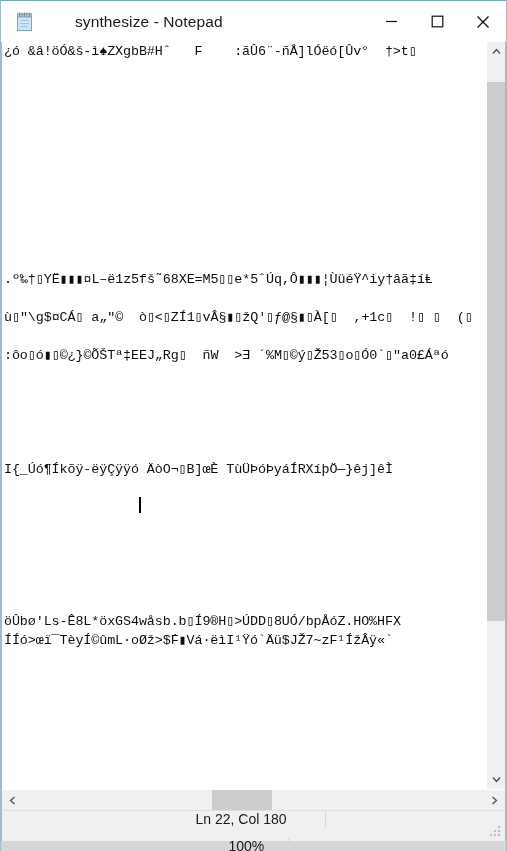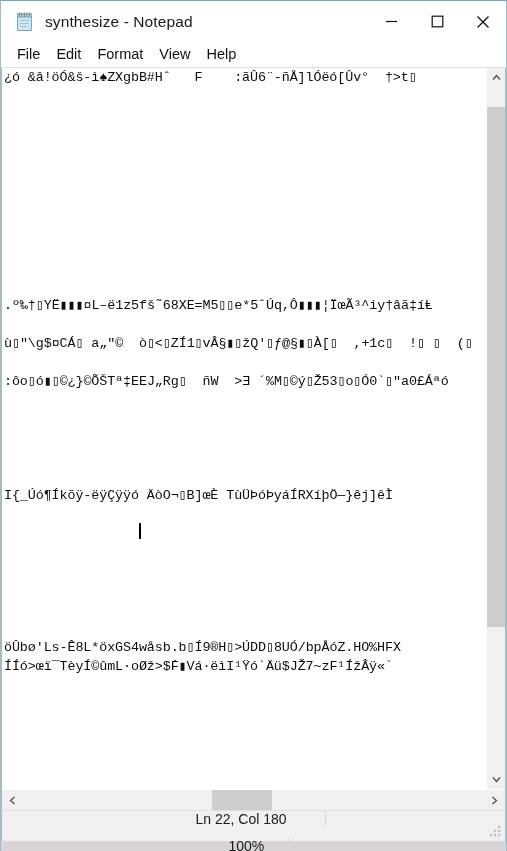--- a/index.html
+++ b/index.html
@@ -25,20 +25,21 @@
   }
 
   
   #titlebar {
     height: 41px;
     min-height: 41px;
     background: #ffffff;
     display: flex;
     align-items: center;
     position: relative;
+    gap: 30px;
   }
 
   #app-icon {
     width: 22px;
     height: 22px;
     margin-left: 13px;
     margin-right: 9px;
     flex: 0 0 auto;
     position: relative;
   }
@@ -291,46 +292,39 @@
       </div>
       <div class="wc-btn">
         <svg width="14" height="14" viewBox="0 0 14 14">
           <line x1="1.5" y1="1.5" x2="12.5" y2="12.5" stroke="#0f0f0f" stroke-width="1.2"></line>
           <line x1="12.5" y1="1.5" x2="1.5" y2="12.5" stroke="#0f0f0f" stroke-width="1.2"></line>
         </svg>
       </div>
     </div>
   </div>
 
-  <div id="menubar">
-    <div class="menu-item">File</div>
-    <div class="menu-item">Edit</div>
-    <div class="menu-item">Format</div>
-    <div class="menu-item">View</div>
-    <div class="menu-item">Help</div>
-  </div>
 
   <div id="editor-area">
     <div id="editor-row">
 
       <div id="text-pane">
         <div id="lines-host">
             <div class="code-line">¿ó &amp;â!öÓ&amp;š-ì♠ZXgbB#Hˆ   F    :ãÛ6¨-ñÅ]lÓëó[Ûv°  †&gt;t▯</div>
             <div class="code-line blank">&nbsp;</div>
             <div class="code-line blank">&nbsp;</div>
             <div class="code-line blank">&nbsp;</div>
             <div class="code-line blank">&nbsp;</div>
             <div class="code-line blank">&nbsp;</div>
             <div class="code-line blank">&nbsp;</div>
             <div class="code-line blank">&nbsp;</div>
             <div class="code-line blank">&nbsp;</div>
             <div class="code-line blank">&nbsp;</div>
             <div class="code-line blank">&nbsp;</div>
             <div class="code-line blank">&nbsp;</div>
-            <div class="code-line">.º‰†▯YË▮▮▮¤L–ë1z5fš˜68XE=M5▯▯e*5ˆÚq,Ô▮▮▮¦ÏœÃ³^iy†âã‡íⱠ</div>
+            <div class="code-line">.º‰†▯YË▮▮▮¤L–ë1z5fš˜68XE=M5▯▯e*5ˆÚq,Ô▮▮▮¦ÙüéŸ^iy†âã‡íⱠ</div>
             <div class="code-line blank">&nbsp;</div>
             <div class="code-line">ù▯"\g$¤CÁ▯ a„"©  ò▯&lt;▯ZÍ1▯vÂ§▮▯žQ'▯ƒ@§▮▯À[▯  ,+1c▯  !▯ ▯  (▯</div>
             <div class="code-line blank">&nbsp;</div>
             <div class="code-line">:ôo▯ó▮▯©¿}©ÕŠTª‡EEJ„Rg▯  ñW  &gt;Ǝ ´%M▯©ý▯Ž53▯o▯Ó0`▯"a0£Áªó</div>
             <div class="code-line blank">&nbsp;</div>
             <div class="code-line blank">&nbsp;</div>
             <div class="code-line blank">&nbsp;</div>
             <div class="code-line blank">&nbsp;</div>
             <div class="code-line blank">&nbsp;</div>
             <div class="code-line">I{_Úó¶Íkõÿ-ëÿÇÿÿó ÄòO¬▯B]œÈ TùÜÞóÞyáÍRXíþÖ—}êj]êÌ</div>

